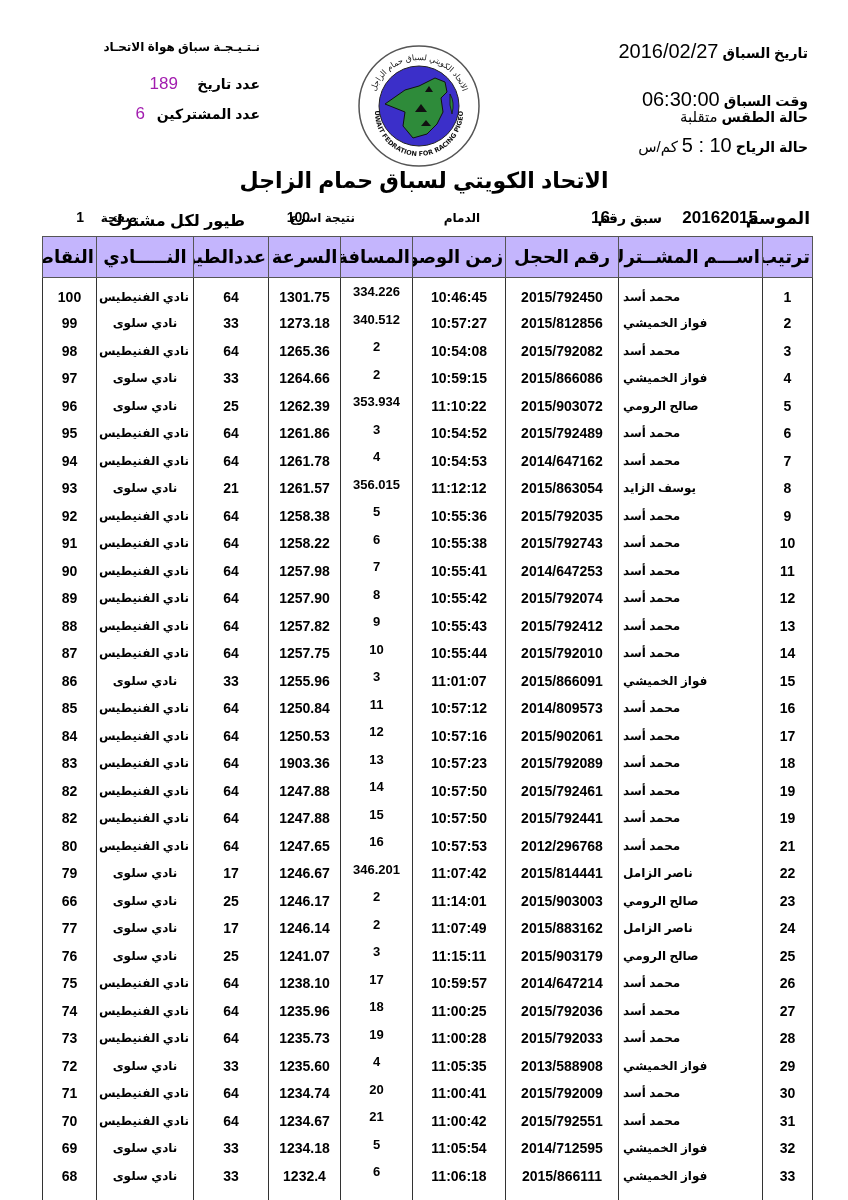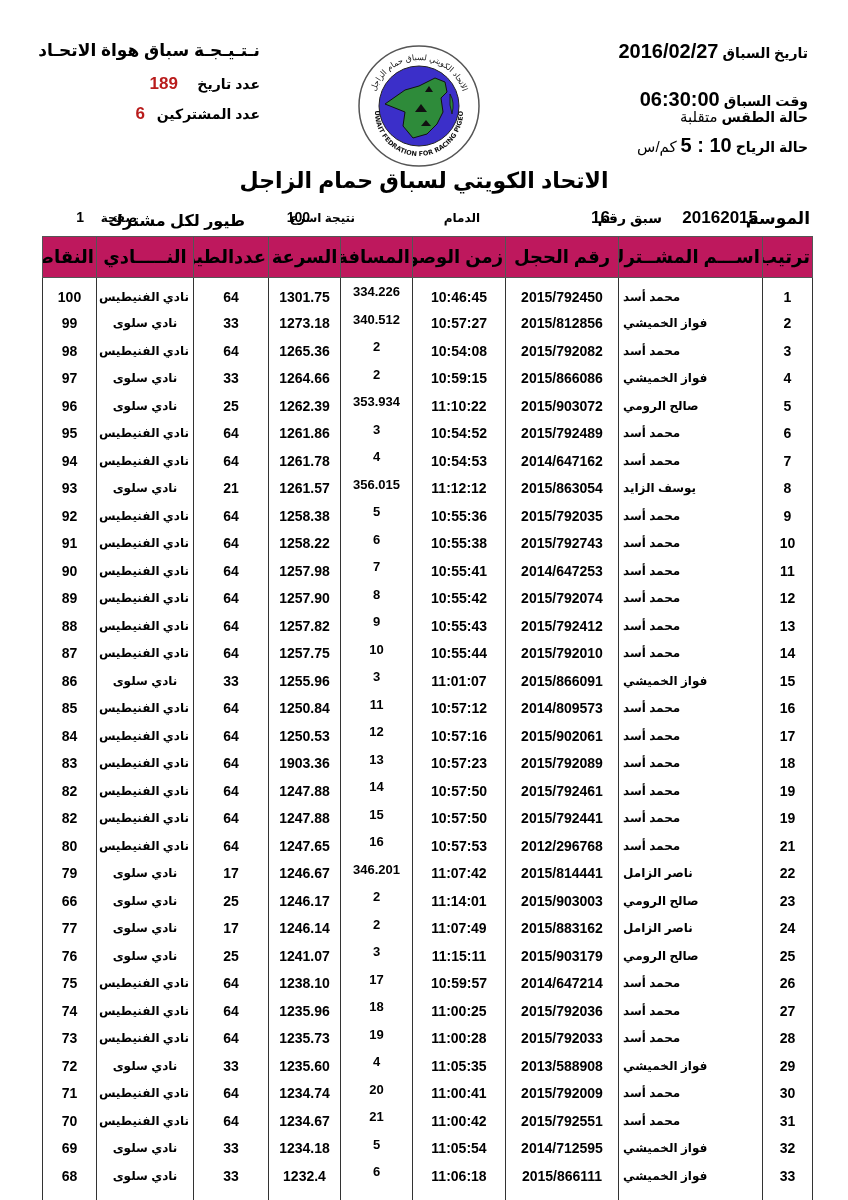--- a/index.html
+++ b/index.html
@@ -1,31 +1,31 @@
 <!DOCTYPE html>
 <html><head>
 <meta charset="utf-8">
 <style>
   html, body { margin:0; padding:0; background:#ffffff; }
   body { width:848px; height:1200px; position:relative; overflow:hidden; font-family:"Liberation Sans", "DejaVu Sans", sans-serif; color:#000; }
   .abs { position:absolute; }
   .hdr-left { left:40px; top:40px; width:220px; }
-  .hdr-title { position:absolute; right:0; top:0; font-weight:bold; font-size:17px; white-space:nowrap; direction:rtl; letter-spacing:1px; }
+  .hdr-title { position:absolute; right:0; top:0; font-weight:bold; font-size:12px; white-space:nowrap; direction:rtl; letter-spacing:1px; }
   .hdr-line { position:absolute; right:0; font-size:14px; font-weight:bold; white-space:nowrap; direction:rtl; }
-  .red { color:#b91c1c; font-weight:bold; font-size:17px; }
+  .red { color:#a21caf; font-weight:normal; font-size:17px; }
   .hdr-right { right:40px; top:40px; width:230px; }
   .r-line { position:absolute; right:0; white-space:nowrap; direction:rtl; font-size:14px; font-weight:bold; }
-  .r-val { font-weight:bold; font-size:20px; }
+  .r-val { font-weight:normal; font-size:20px; }
   .r-val-small { font-weight:normal; font-size:15px; }
   .logo { left:355px; top:42px; width:128px; height:128px; }
   .main-title { left:0; width:848px; top:168px; text-align:center; font-weight:bold; font-size:22px; direction:rtl; }
   .info-bar { left:40px; right:38px; top:208px; height:22px; direction:rtl; font-weight:bold; }
   .info-bar span { position:absolute; white-space:nowrap; }
   table.res { position:absolute; left:42px; top:236px; width:770px; border-collapse:collapse; direction:rtl; table-layout:fixed; }
-  table.res th { background:#be185d; font-size:18px; font-weight:bold; height:40px; border:1px solid #555; padding:0 2px; white-space:nowrap; overflow:hidden; }
+  table.res th { background:#c4b5fd; font-size:18px; font-weight:bold; height:40px; border:1px solid #555; padding:0 2px; white-space:nowrap; overflow:hidden; }
   table.res td { height:25.5px; font-size:14px; font-weight:bold; text-align:center; border-left:1px solid #333; border-right:1px solid #333; padding:0 4px; white-space:nowrap; }
   table.res tbody tr:first-child td { padding-top:6px; }
   table.res td.name { text-align:left; font-size:12px; }
   table.res td.club { font-size:12px; text-align:center; }
   table.res td.dist { font-size:13px; vertical-align:top; padding-top:2px; }
   table.res tr.spacer td { height:22px; }
   table.res tbody tr:last-child td { border-bottom:1px solid #333; }
 </style>
 </head>
 <body>

